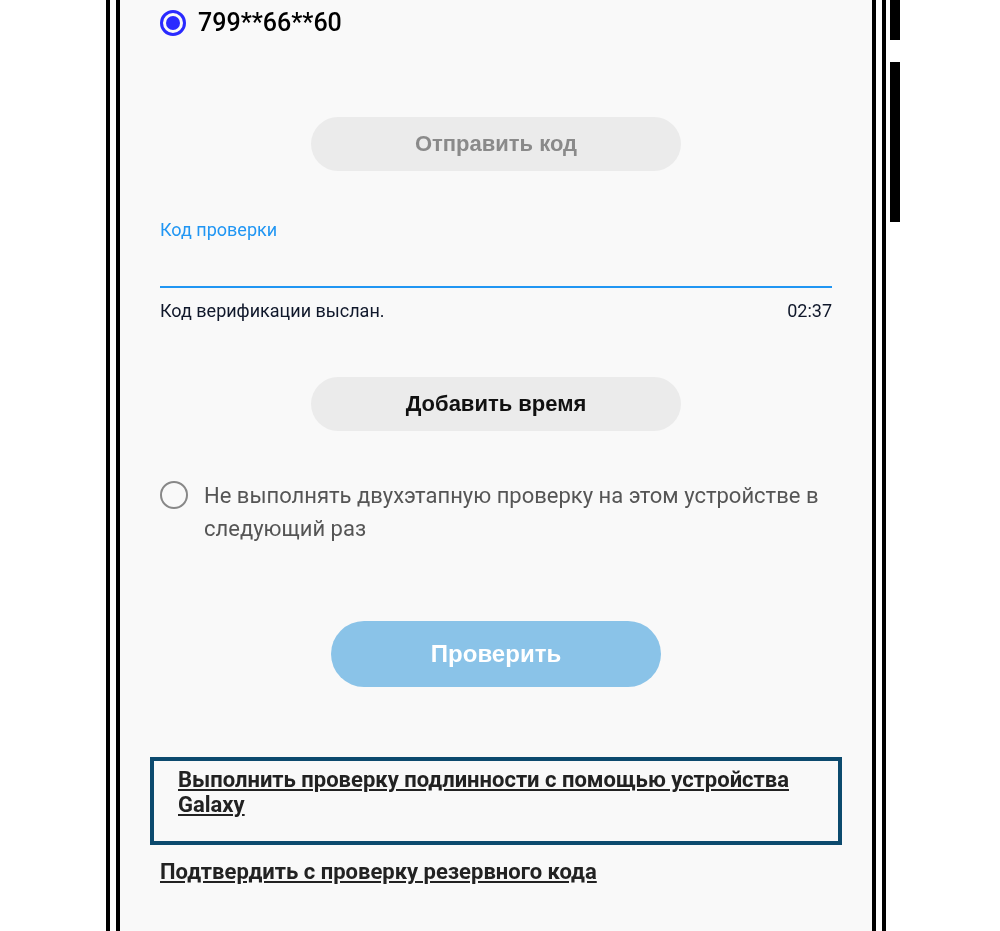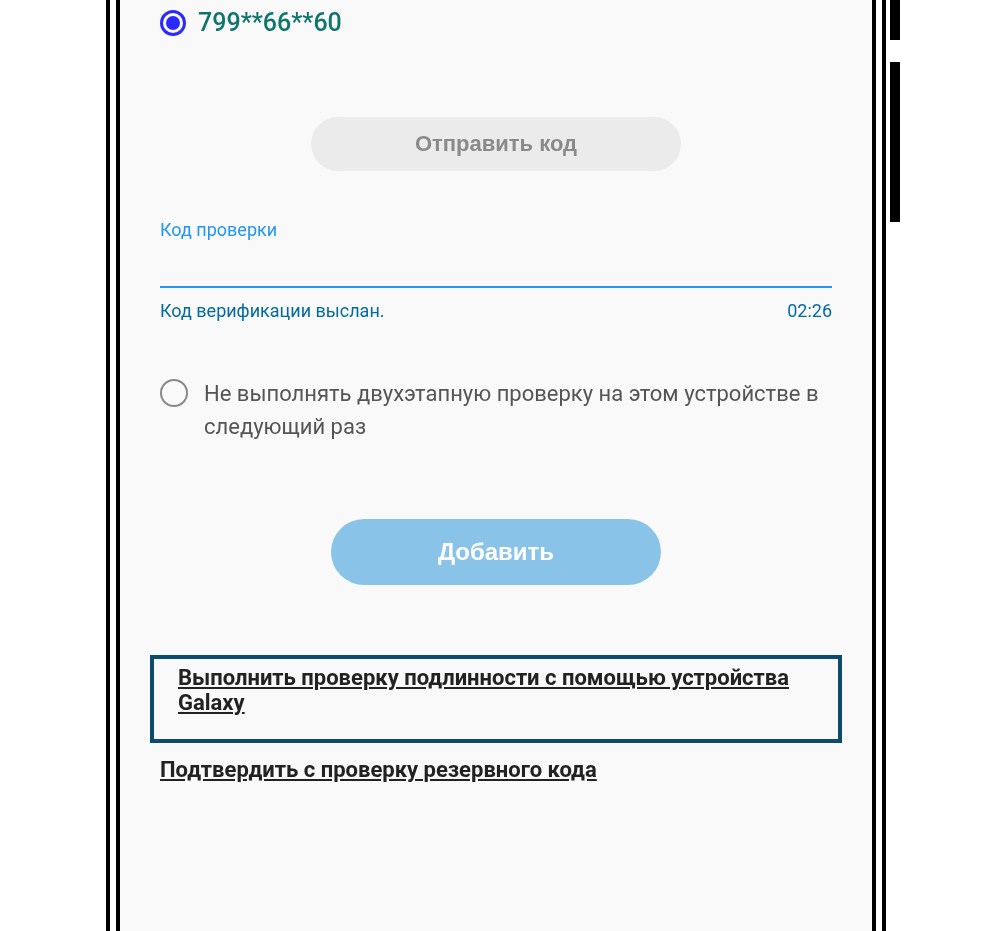--- a/index.html
+++ b/index.html
@@ -71,21 +71,21 @@
     .radio-selected::after {
       content: "";
       width: 14px;
       height: 14px;
       background: #2a2aff;
       border-radius: 50%;
     }
     .phone-number {
       font-size: 25px;
       font-weight: 500;
-      color: #0f766e;
+      color: #000000;
     }
     .pill-button {
       display: block;
       margin: 9px auto;
       width: 370px;
       height: 54px;
       border-radius: 30px;
       background: #ebebeb;
       border: none;
       font-size: 22px;
@@ -112,21 +112,21 @@
       font-size: 24px;
       padding: 10px 0 8px 0;
       outline: none;
       caret-color: #2196f3;
     }
     .status-row {
       display: flex;
       justify-content: space-between;
       margin-top: 12px;
       font-size: 18px;
-      color: #0369a1;
+      color: #0f172a;
       margin-bottom: 56px;
     }
     .checkbox-row {
       display: flex;
       align-items: flex-start;
       gap: 16px;
       margin-top: 48px;
       margin-bottom: 76px;
     }
     .checkbox-circle {
@@ -191,31 +191,32 @@
     <div class="phone-number">799**66**60</div>
   </div>
 
   <button class="pill-button">Отправить код</button>
 
   <div class="input-section">
     <div class="input-label">Код проверки</div>
     <input class="code-input" type="text" autofocus="" value="" style="">
     <div class="status-row">
       <div>Код верификации выслан.</div>
-      <div>02:26</div>
+      <div>02:37</div>
     </div>
   </div>
 
+  <button class="pill-button dark-text">Добавить время</button>
 
   <div class="checkbox-row">
     <div class="checkbox-circle"></div>
     <div class="checkbox-label">Не выполнять двухэтапную проверку на этом устройстве в следующий раз</div>
   </div>
 
-  <button class="verify-button">Добавить</button>
+  <button class="verify-button">Проверить</button>
 
   <div class="highlight-box">
     <a class="link-galaxy">Выполнить проверку подлинности с помощью устройства Galaxy</a>
   </div>
 
   <a class="link-backup">Подтвердить с проверку резервного кода</a>
 
 </div>
 
 </body></html>

